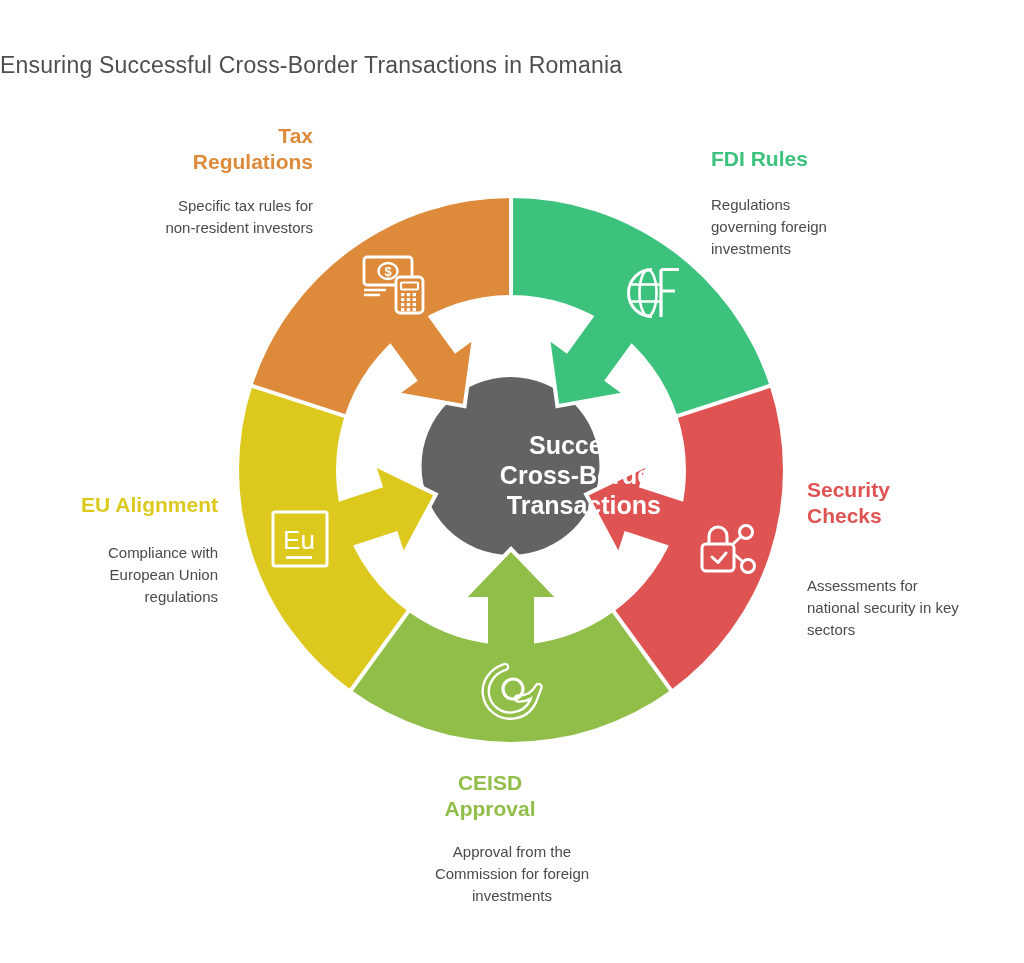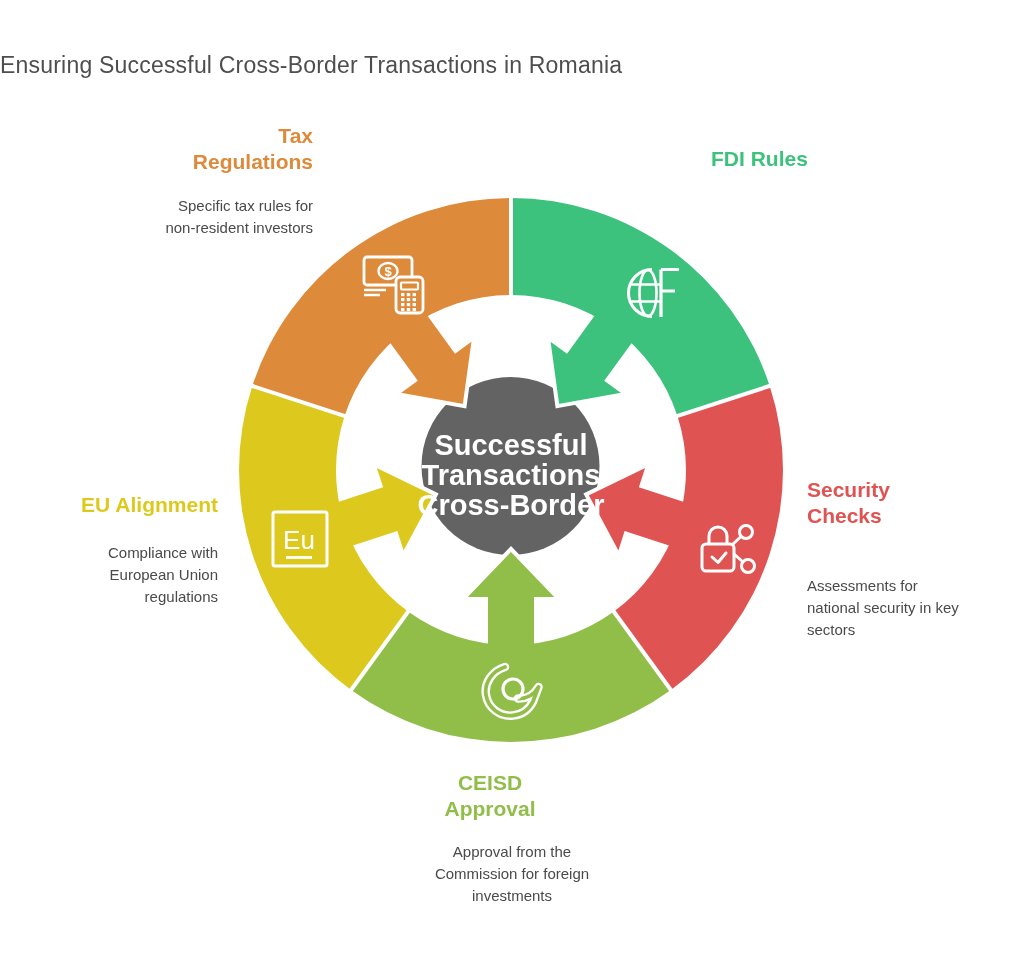--- a/index.html
+++ b/index.html
@@ -24,22 +24,22 @@
   .tax-b{left:153px;top:195px;width:160px;}
   .fdi-h{left:711px;top:146px;width:170px;}
   .fdi-b{left:711px;top:194px;width:145px;}
   .sec-h{left:807px;top:477px;width:130px;}
   .sec-b{left:807px;top:543px;width:165px;margin-top:32px;}
   .ceisd-h{left:420px;top:770px;width:140px;}
   .ceisd-b{left:422px;top:841px;width:180px;}
   .eu-h{left:58px;top:492px;width:160px;}
   .eu-b{left:58px;top:542px;width:160px;}
   .center-label{
-    position:absolute;left:361px;top:430px;width:300px;text-align:center;
-    font-size:29px;font-weight:700;line-height:30px;color:#ffffff;
+    position:absolute;left:361px;top:430px;width:300px;text-align:right;
+    font-size:25px;font-weight:700;line-height:30px;color:#ffffff;
   }
 </style>
 </head>
 <body>
 
 <div class="stage">
 
   <div class="title">Ensuring Successful Cross-Border Transactions in Romania</div>
 
   <svg class="diagram-svg" width="1024" height="963" viewBox="0 0 1024 963">
@@ -117,28 +117,29 @@
 
     <g transform="translate(300,539)" fill="none" stroke="#ffffff" stroke-width="3">
       <rect x="-27" y="-27" width="54" height="54" rx="2"></rect>
       <text x="-1" y="9.5" text-anchor="middle" font-size="26" font-weight="400" fill="#ffffff" stroke="none">Eu</text>
       <path d="M -14,18.5 H 12" stroke-width="2.8"></path>
     </g>
   </svg>
 
   <div class="center-label" style="color: rgb(255, 255, 255);">
     <div>Successful</div>
+    <div>Cross-Border</div>
     <div>Transactions</div>
-    <div>Cross-Border</div>
   </div>
 
   <div class="heading ta-r tax-h" style="color: rgb(222, 138, 59);">Tax Regulations</div>
   <div class="body-text ta-r tax-b">Specific tax rules for non-resident investors</div>
 
   <div class="heading fdi-h" style="color: rgb(61, 194, 125);">FDI Rules</div>
+  <div class="body-text fdi-b">Regulations governing foreign investments</div>
 
   <div class="heading sec-h" style="color: rgb(224, 83, 83);">Security Checks</div>
   <div class="body-text sec-b">Assessments for national security in key sectors</div>
 
   <div class="heading ta-c ceisd-h" style="color: rgb(144, 190, 72);">CEISD Approval</div>
   <div class="body-text ta-c ceisd-b">Approval from the Commission for foreign investments</div>
 
   <div class="heading ta-r eu-h" style="color: rgb(221, 201, 30);">EU Alignment</div>
   <div class="body-text ta-r eu-b">Compliance with European Union regulations</div>
 

